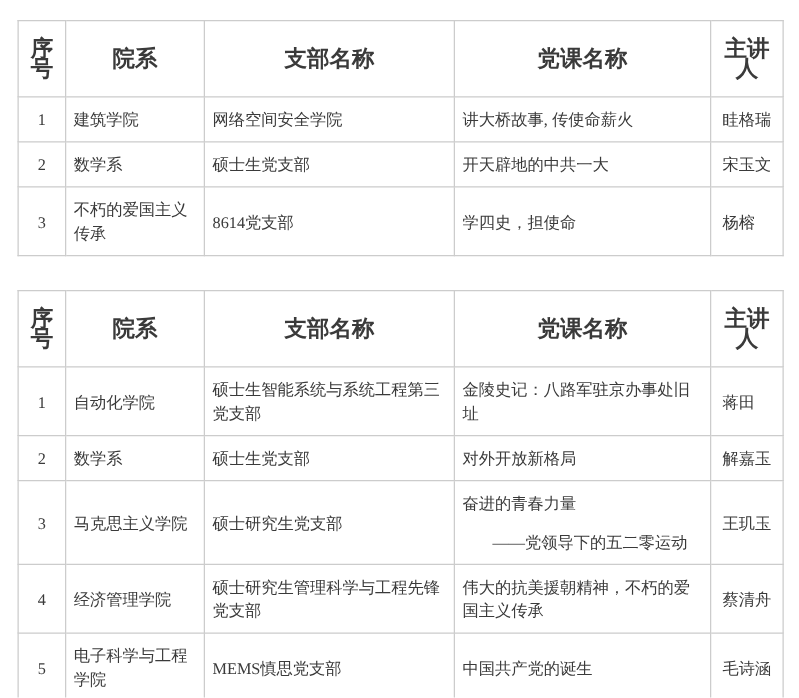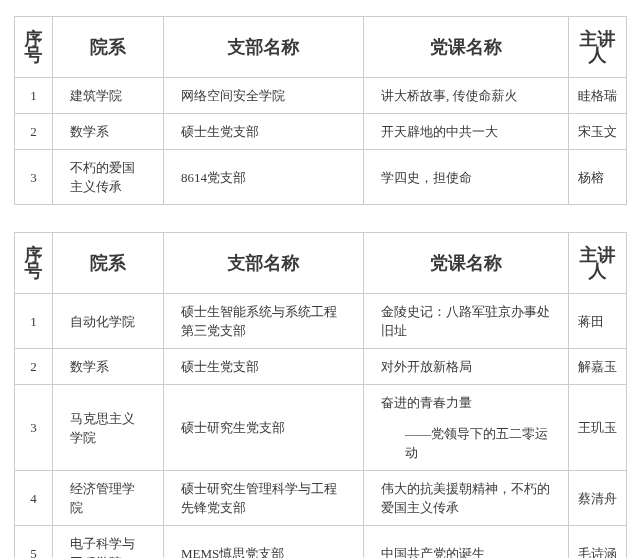--- a/index.html
+++ b/index.html
@@ -35,21 +35,21 @@
   }
   th {
     font-size: 18px;
     font-weight: bold;
     padding: 14px 4px;
     line-height: 16px;
   }
   td {
     font-size: 13px;
     line-height: 19px;
-    padding: 8px 17px;
+    padding: 8px 6px;
     text-align: left;
   }
   td.center { text-align: center; padding: 8px 2px; }
   td.speaker { padding: 8px 4px 8px 9px; margin-left: 14px; }
   .course-line { margin: 0; }
   .course-line.spaced + .course-line.spaced { margin-top: 12px; margin-left: 24px; }
 </style>
 </head>
 <body>
 

